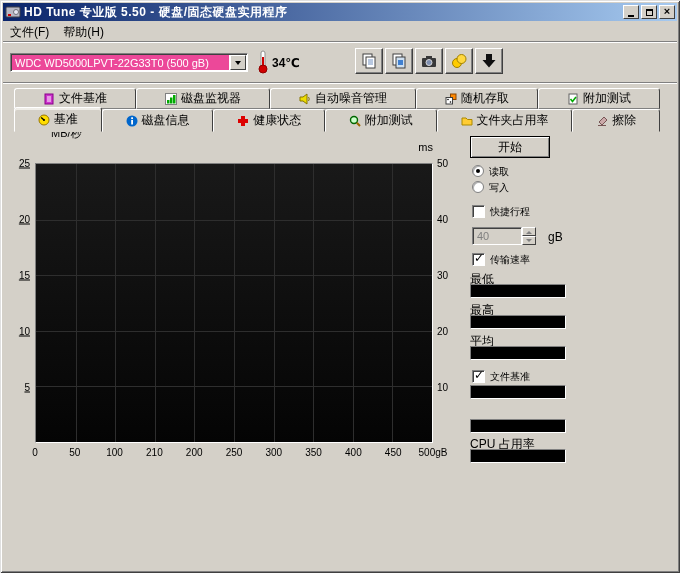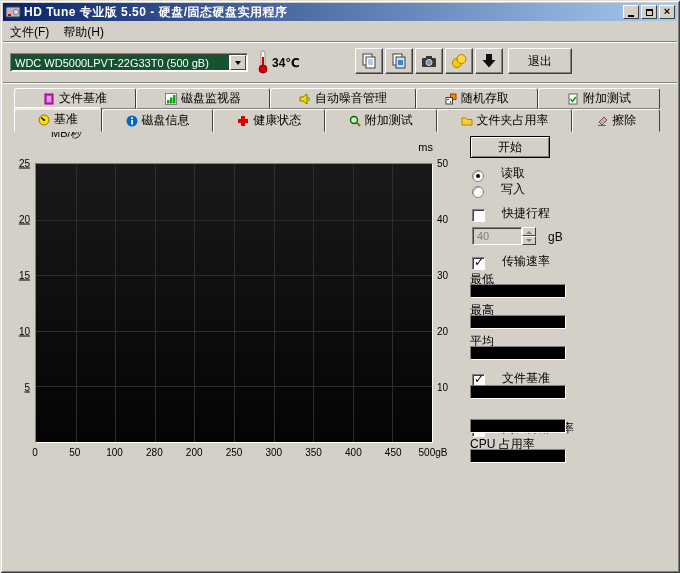--- a/index.html
+++ b/index.html
@@ -42,21 +42,21 @@
     border-top:1px solid #808080; border-bottom:1px solid #fff; }
 
   
   .toolbar { position:absolute; left:3px; top:44px; right:3px; height:37px; }
   .combobox {
     position:absolute; left:7px; top:9px; width:238px; height:19px;
     background:#fff; border:1px solid; border-color:#808080 #fff #fff #808080;
     box-shadow: inset 1px 1px 0 #404040; display:flex;
   }
   .combo-value {
-    flex:1; background:#14532d; color:#fff; font-size:11px;
+    flex:1; background:#ec4899; color:#fff; font-size:11px;
     padding:2px 3px; white-space:nowrap; overflow:hidden; margin:1px 0 1px 1px;
   }
   .combo-arrow-btn {
     width:16px; margin:1px; background:#d4d0c8;
     border:1px solid; border-color:#fff #404040 #404040 #fff;
     display:flex; align-items:center; justify-content:center;
   }
   .arrow-down-small { width:0; height:0; border:3px solid transparent; border-top:4px solid #000; margin-top:3px; }
   .thermo { position:absolute; left:254px; top:6px; }
   .temp-text { position:absolute; left:269px; top:12px; font-size:12px; font-weight:bold; }
@@ -109,21 +109,21 @@
   .x-labels { position:absolute; left:35px; top:447px; width:398px; height:12px; font-size:10px; }
   .x-tick { position:absolute; transform:translateX(-50%); white-space:nowrap; }
 
   
   .start-btn {
     position:absolute; left:470px; top:136px; width:80px; height:22px;
     background:#d4d0c8; border:1px solid #000;
     box-shadow: inset 1px 1px 0 #fff, inset -1px -1px 0 #808080;
     font-size:12px; font-family:"Liberation Sans",sans-serif;
   }
-  .ctl-row { position:absolute; display:flex; align-items:flex-end; gap:17px; font-size:12px; white-space:nowrap; }
+  .ctl-row { position:absolute; display:flex; align-items:flex-start; gap:5px; font-size:10px; white-space:nowrap; }
   .radio {
     width:12px; height:12px; border-radius:50%; background:#fff;
     border:1px solid #808080; box-shadow: inset 1px 1px 0 #b0b0b0;
     position:relative; flex:none;
   }
   .radio.checked::after {
     content:""; position:absolute; left:3px; top:3px; width:4px; height:4px;
     border-radius:50%; background:#000;
   }
   .checkbox {
@@ -231,21 +231,20 @@
       <svg width="16" height="16">
           <circle cx="6" cy="10" r="4.5" fill="#ffcc00" stroke="#a08000"></circle>
           <circle cx="10.5" cy="6" r="4.5" fill="#ffd840" stroke="#a08000"></circle>
         </svg>
     </button>
     <button class="toolbtn" style="left:472px">
       <svg width="16" height="16">
           <polygon points="5,1 11,1 11,7 14.5,7 8,14.5 1.5,7 5,7" fill="#101010"></polygon>
         </svg>
     </button>
-    <button class="exit-btn">退出</button>
   </div>
   <div class="etched" style="top:82px"></div>
 
   <div class="tabrow tabrow1">
     <div class="tab">
       <svg class="tabicon" width="12" height="12">
           <rect x="2" y="1" width="8" height="10" fill="#cc33cc" stroke="#880088"></rect>
           <path d="M4 4h4M4 6h4M4 8h4" stroke="#fff" stroke-width="1"></path>
         </svg>
       <span class="tablabel">文件基准</span>
@@ -359,21 +358,21 @@
         <div class="gridline-v" style="left: 90%;"></div>
         <div class="gridline-h" style="top: 20%;"></div>
         <div class="gridline-h" style="top: 40%;"></div>
         <div class="gridline-h" style="top: 60%;"></div>
         <div class="gridline-h" style="top: 80%;"></div>
       </div>
     <div class="x-labels">
         <div class="x-tick" style="left: 0%;">0</div>
         <div class="x-tick" style="left: 10%;">50</div>
         <div class="x-tick" style="left: 20%;">100</div>
-        <div class="x-tick" style="left: 30%;">280</div>
+        <div class="x-tick" style="left: 30%;">210</div>
         <div class="x-tick" style="left: 40%;">200</div>
         <div class="x-tick" style="left: 50%;">250</div>
         <div class="x-tick" style="left: 60%;">300</div>
         <div class="x-tick" style="left: 70%;">350</div>
         <div class="x-tick" style="left: 80%;">400</div>
         <div class="x-tick" style="left: 90%;">450</div>
         <div class="x-tick" style="left: 100%;">500gB</div>
       </div>
   </div>
 

